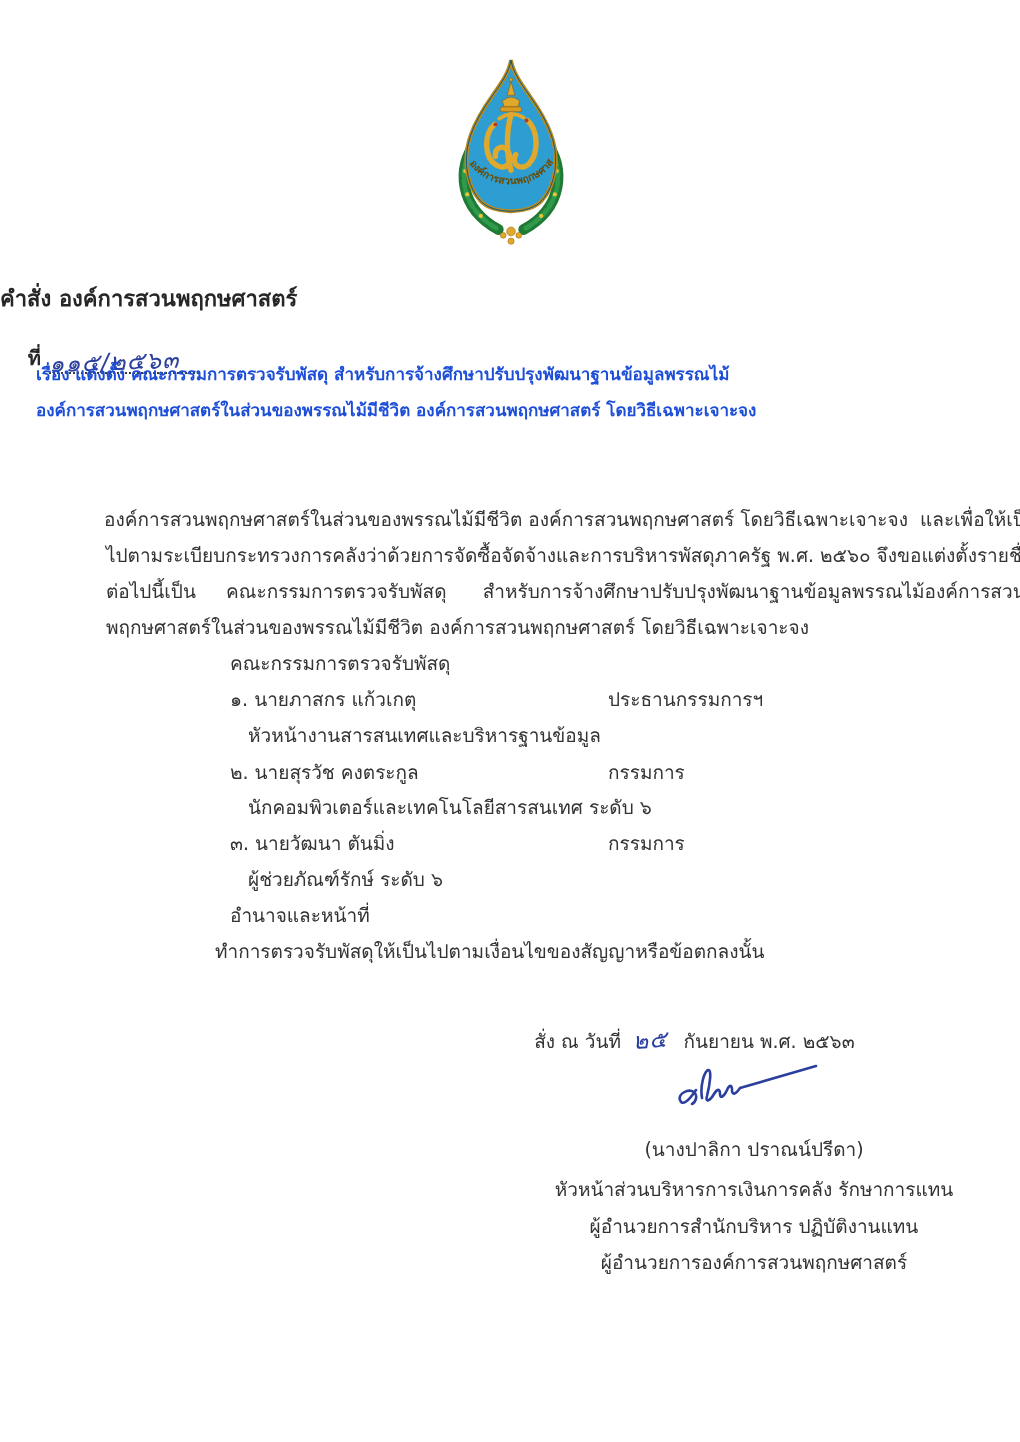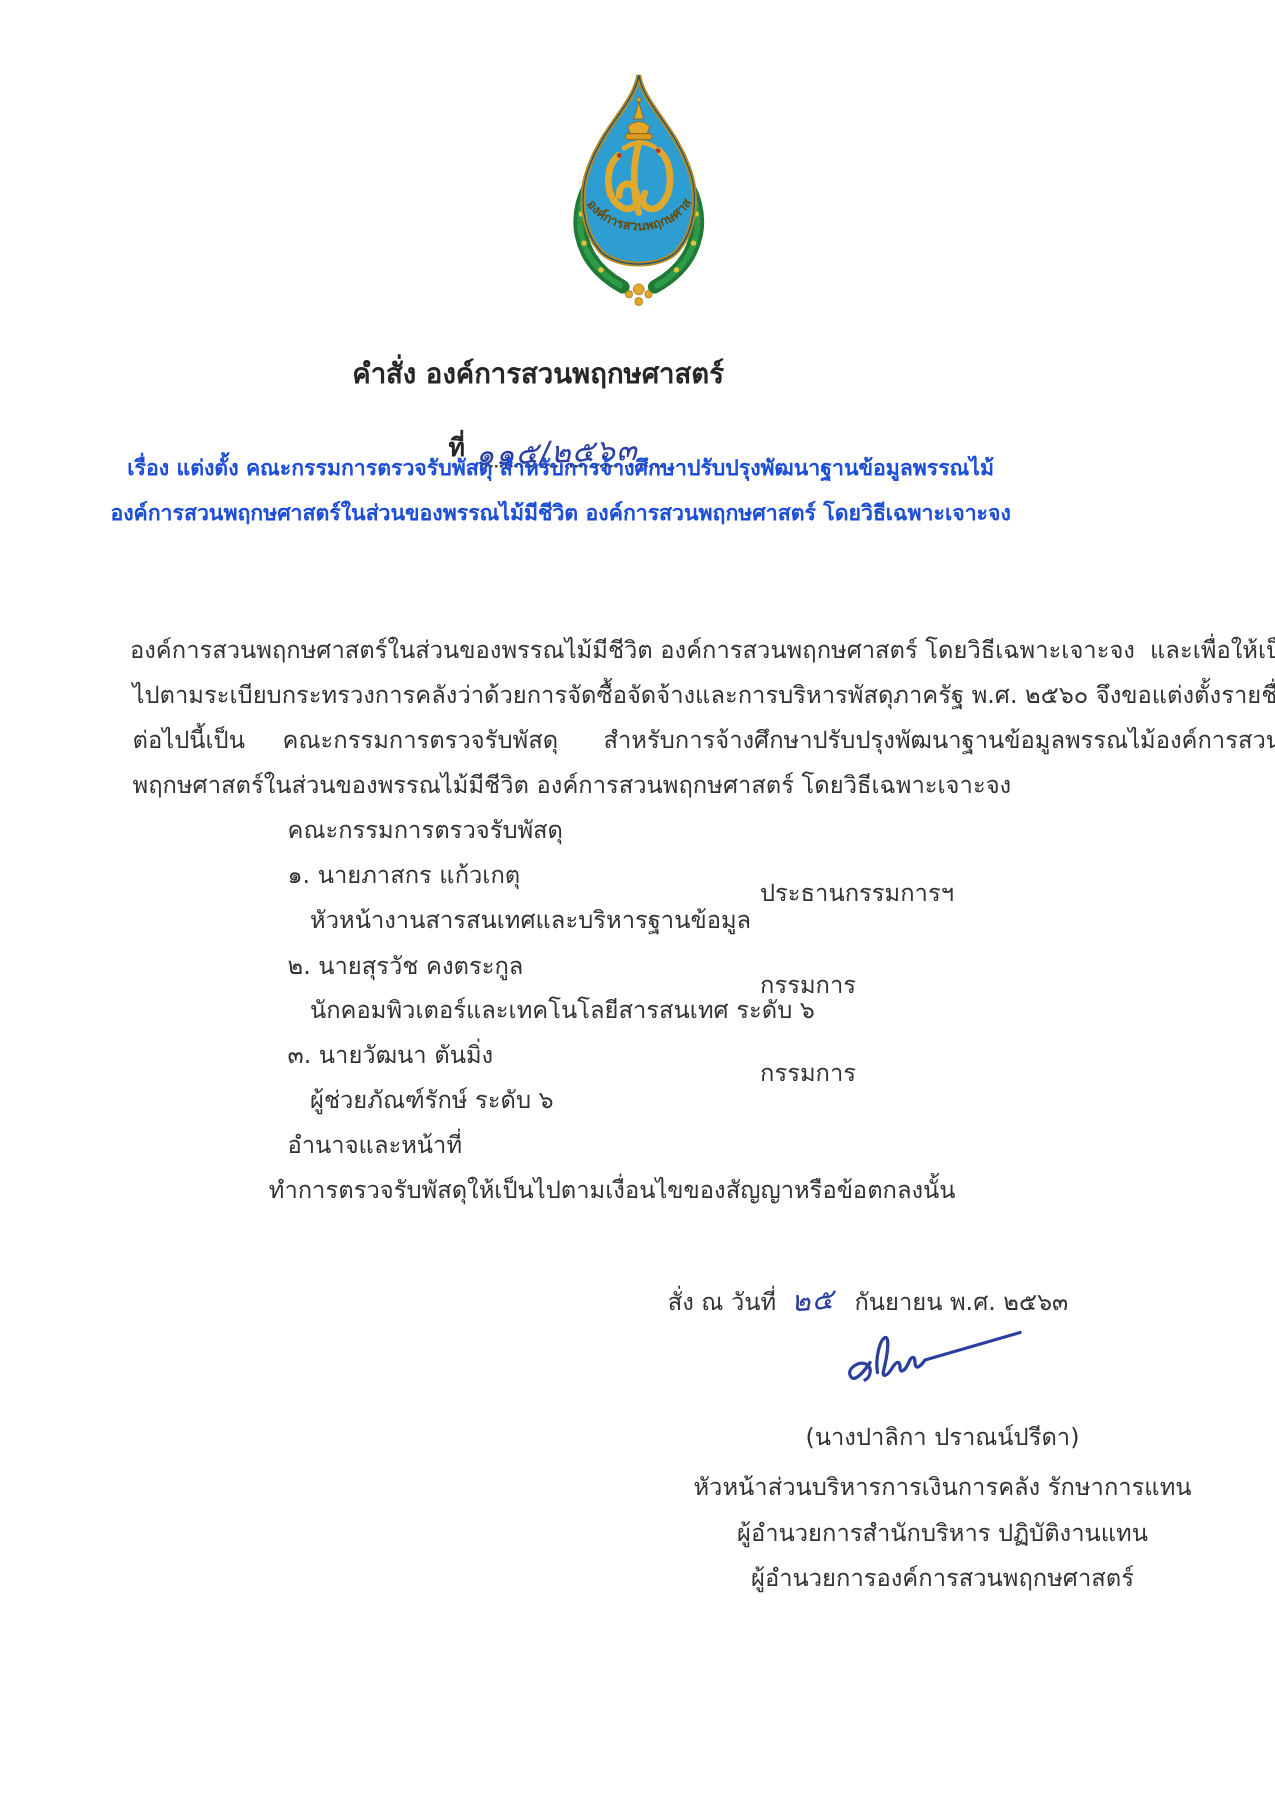--- a/index.html
+++ b/index.html
@@ -7,21 +7,21 @@
   body { font-family: "DejaVu Sans", "Liberation Sans", sans-serif; }
   .page {
     position: relative;
     width: 1020px;
     height: 1442px;
     background: #ffffff;
     overflow: hidden;
     color: #2f2f2f;
   }
   .abs { position: absolute; white-space: pre; }
-  .center-row { left: 0; width: 861px; text-align: center; }
+  .center-row { left: 0; width: 861px; }
   .title-text { font-size: 22px; font-weight: bold; color: #262626; }
   .subject-text { font-size: 17px; font-weight: bold; color: #1d4ed8; padding-left: 36px; }
   .body-text { font-size: 19px; color: #333333; }
   .number-row { font-size: 20px; font-weight: bold; color: #262626; }
   .dots {
     display: inline-block;
     width: 150px;
     height: 22px;
     border-bottom: 2.5px dotted #3c3c3c;
     position: relative;
@@ -41,21 +41,21 @@
     font-size: 24px;
     transform: rotate(-2deg);
     white-space: nowrap;
   }
   .hw-day {
     display: inline-block;
     font-size: 23px;
     transform: rotate(-4deg);
     margin: 0 16px 0 12px;
   }
-  .role-col { position: absolute; left: 504px; top: 15px; white-space: pre; font-family: Liberation Mono, monospace; }
+  .role-col { position: absolute; left: 504px; top: 0; white-space: pre; font-family: Liberation Mono, monospace; }
   .member-row { position: absolute; left: 104px; width: 840px; }
   .member-name { position: absolute; left: 126px; top: 0; white-space: pre; }
   .member-pos { position: absolute; left: 144px; top: 0; white-space: pre; }
   .footer-block { left: 515px; width: 478px; text-align: center; }
   .sig-svg { position: absolute; }
 </style>
 </head>
 <body>
 
 <div class="page">

